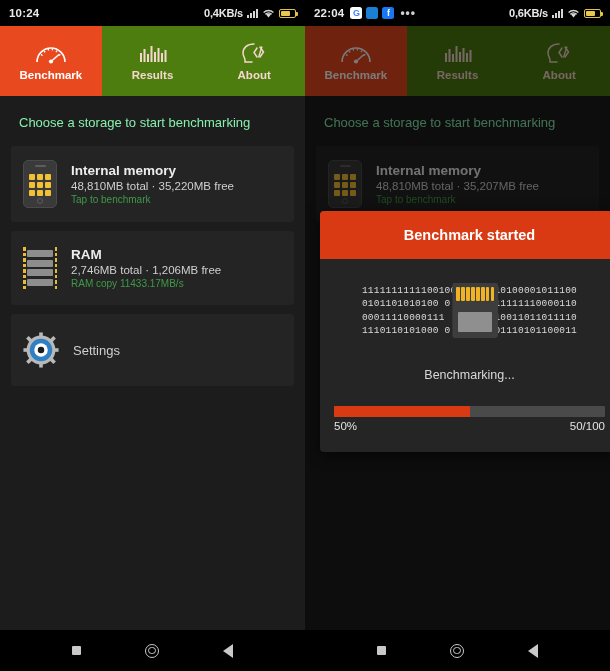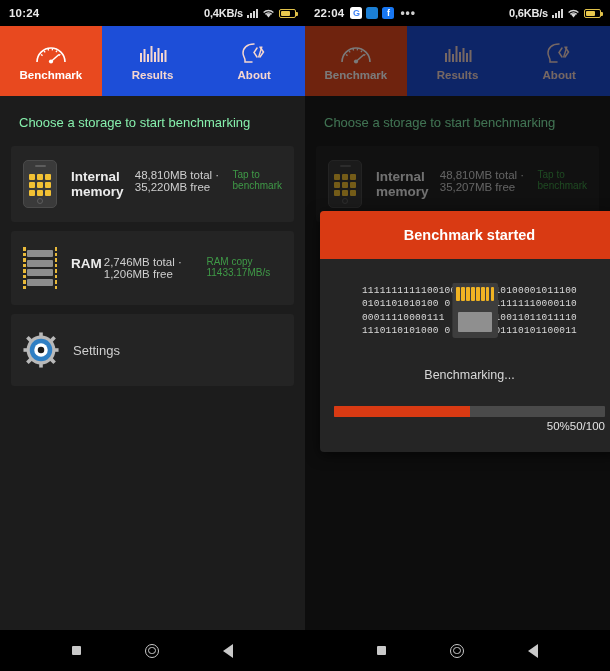--- a/index.html
+++ b/index.html
@@ -30,34 +30,34 @@
   .sig i:nth-child(1){height:3px;} .sig i:nth-child(2){height:5px;}
   .sig i:nth-child(3){height:7px;} .sig i:nth-child(4){height:9px;}
 
   .batt { width:17px; height:9px; border:1px solid #e0c14a; border-radius:2px;
           position:relative; padding:1px; }
   .batt::after{ content:""; position:absolute; right:-3px; top:2.5px; width:2px;
                 height:4px; background:#e0c14a; border-radius:0 1px 1px 0;}
   .batt i { display:block; height:100%; width:72%; background:#e8c84e; border-radius:1px; }
 
   
-  .tabbar { height:70px; background:#1d4ed8; display:flex; }
+  .tabbar { height:70px; background:#4d7c0f; display:flex; }
   .tab { flex:1; display:flex; flex-direction:column; align-items:center;
          justify-content:center; gap:4px; color:#f6d7cf; }
   .tab.active { background:#e8491f; color:#fff; }
   .tab-label { font-size:11.5px; font-weight:bold; }
   .tab svg { display:block; }
 
   
   .content { padding:0; }
   .page-title { font-size:13px; color:#86efac; padding:19px 14px 16px 19px; }
   .card { background:#242424; margin:0 11px 9px 11px; border-radius:3px;
           display:flex; align-items:center; padding:14px 12px; gap:14px; }
   .card.settings { padding:18px 12px; }
-  .card-txt { display:flex; flex-direction:row; gap:2px; }
+  .card-txt { display:flex; flex-direction:column; gap:2px; }
   .c-title { font-size:13.5px; font-weight:bold; color:#ececec; }
   .c-sub { font-size:11.5px; color:#cfcfcf; }
   .c-act { font-size:10px; color:#3f9a47; }
   .c-act.ram { color:#3f9a47; }
   .settings-label { font-size:13px; color:#cfcfcf; }
 
   
   .ic-phone { width:34px; height:48px; background:#3a3a3a; border-radius:5px;
               border:1px solid #4a4a4a; display:flex; flex-direction:column;
               align-items:center; justify-content:center; position:relative; flex:0 0 34px;}
@@ -95,21 +95,21 @@
             position:relative; margin:0 -4px; z-index:2;
             clip-path:polygon(0 0,100% 0,100% 100%,0 100%,0 10px,0 0); }
   .sd-top { display:flex; gap:1.6px; padding:4px 4px 0 4px; }
   .sd-top b { display:block; width:4px; height:14px; background:#f0b323; border-radius:1px; }
   .sd-low { position:absolute; left:6px; right:6px; bottom:6px; height:20px;
             background:#8f8f8f; border-radius:1px; }
 
   .status-txt { text-align:center; color:#d8d8d8; font-size:12.5px; margin:30px 0 24px 0; }
   .pbar { height:11px; background:#4a4a4a; border-radius:1px; overflow:hidden; display:flex; }
   .pbar i { display:block; height:100%; background:#d93a13; }
-  .pmeta { display:flex; justify-content:flex-end; margin-top:3px;
+  .pmeta { display:flex; justify-content:space-between; margin-top:3px;
            font-size:11.5px; color:#e2e2e2; }
 
   
   .navbar { position:absolute; bottom:0; left:0; width:100%; height:41px;
             background:#000; display:flex; align-items:center;
             justify-content:space-around; padding:0 40px; }
   .nav-sq { width:9px; height:9px; background:#c9c9c9; border-radius:1px; }
   .nav-ci { width:14px; height:14px; border:1.8px solid #c9c9c9; border-radius:50%;
             position:relative; }
   .nav-ci::after{content:"";position:absolute;inset:2.2px;border:1.5px solid #c9c9c9;border-radius:50%;}

